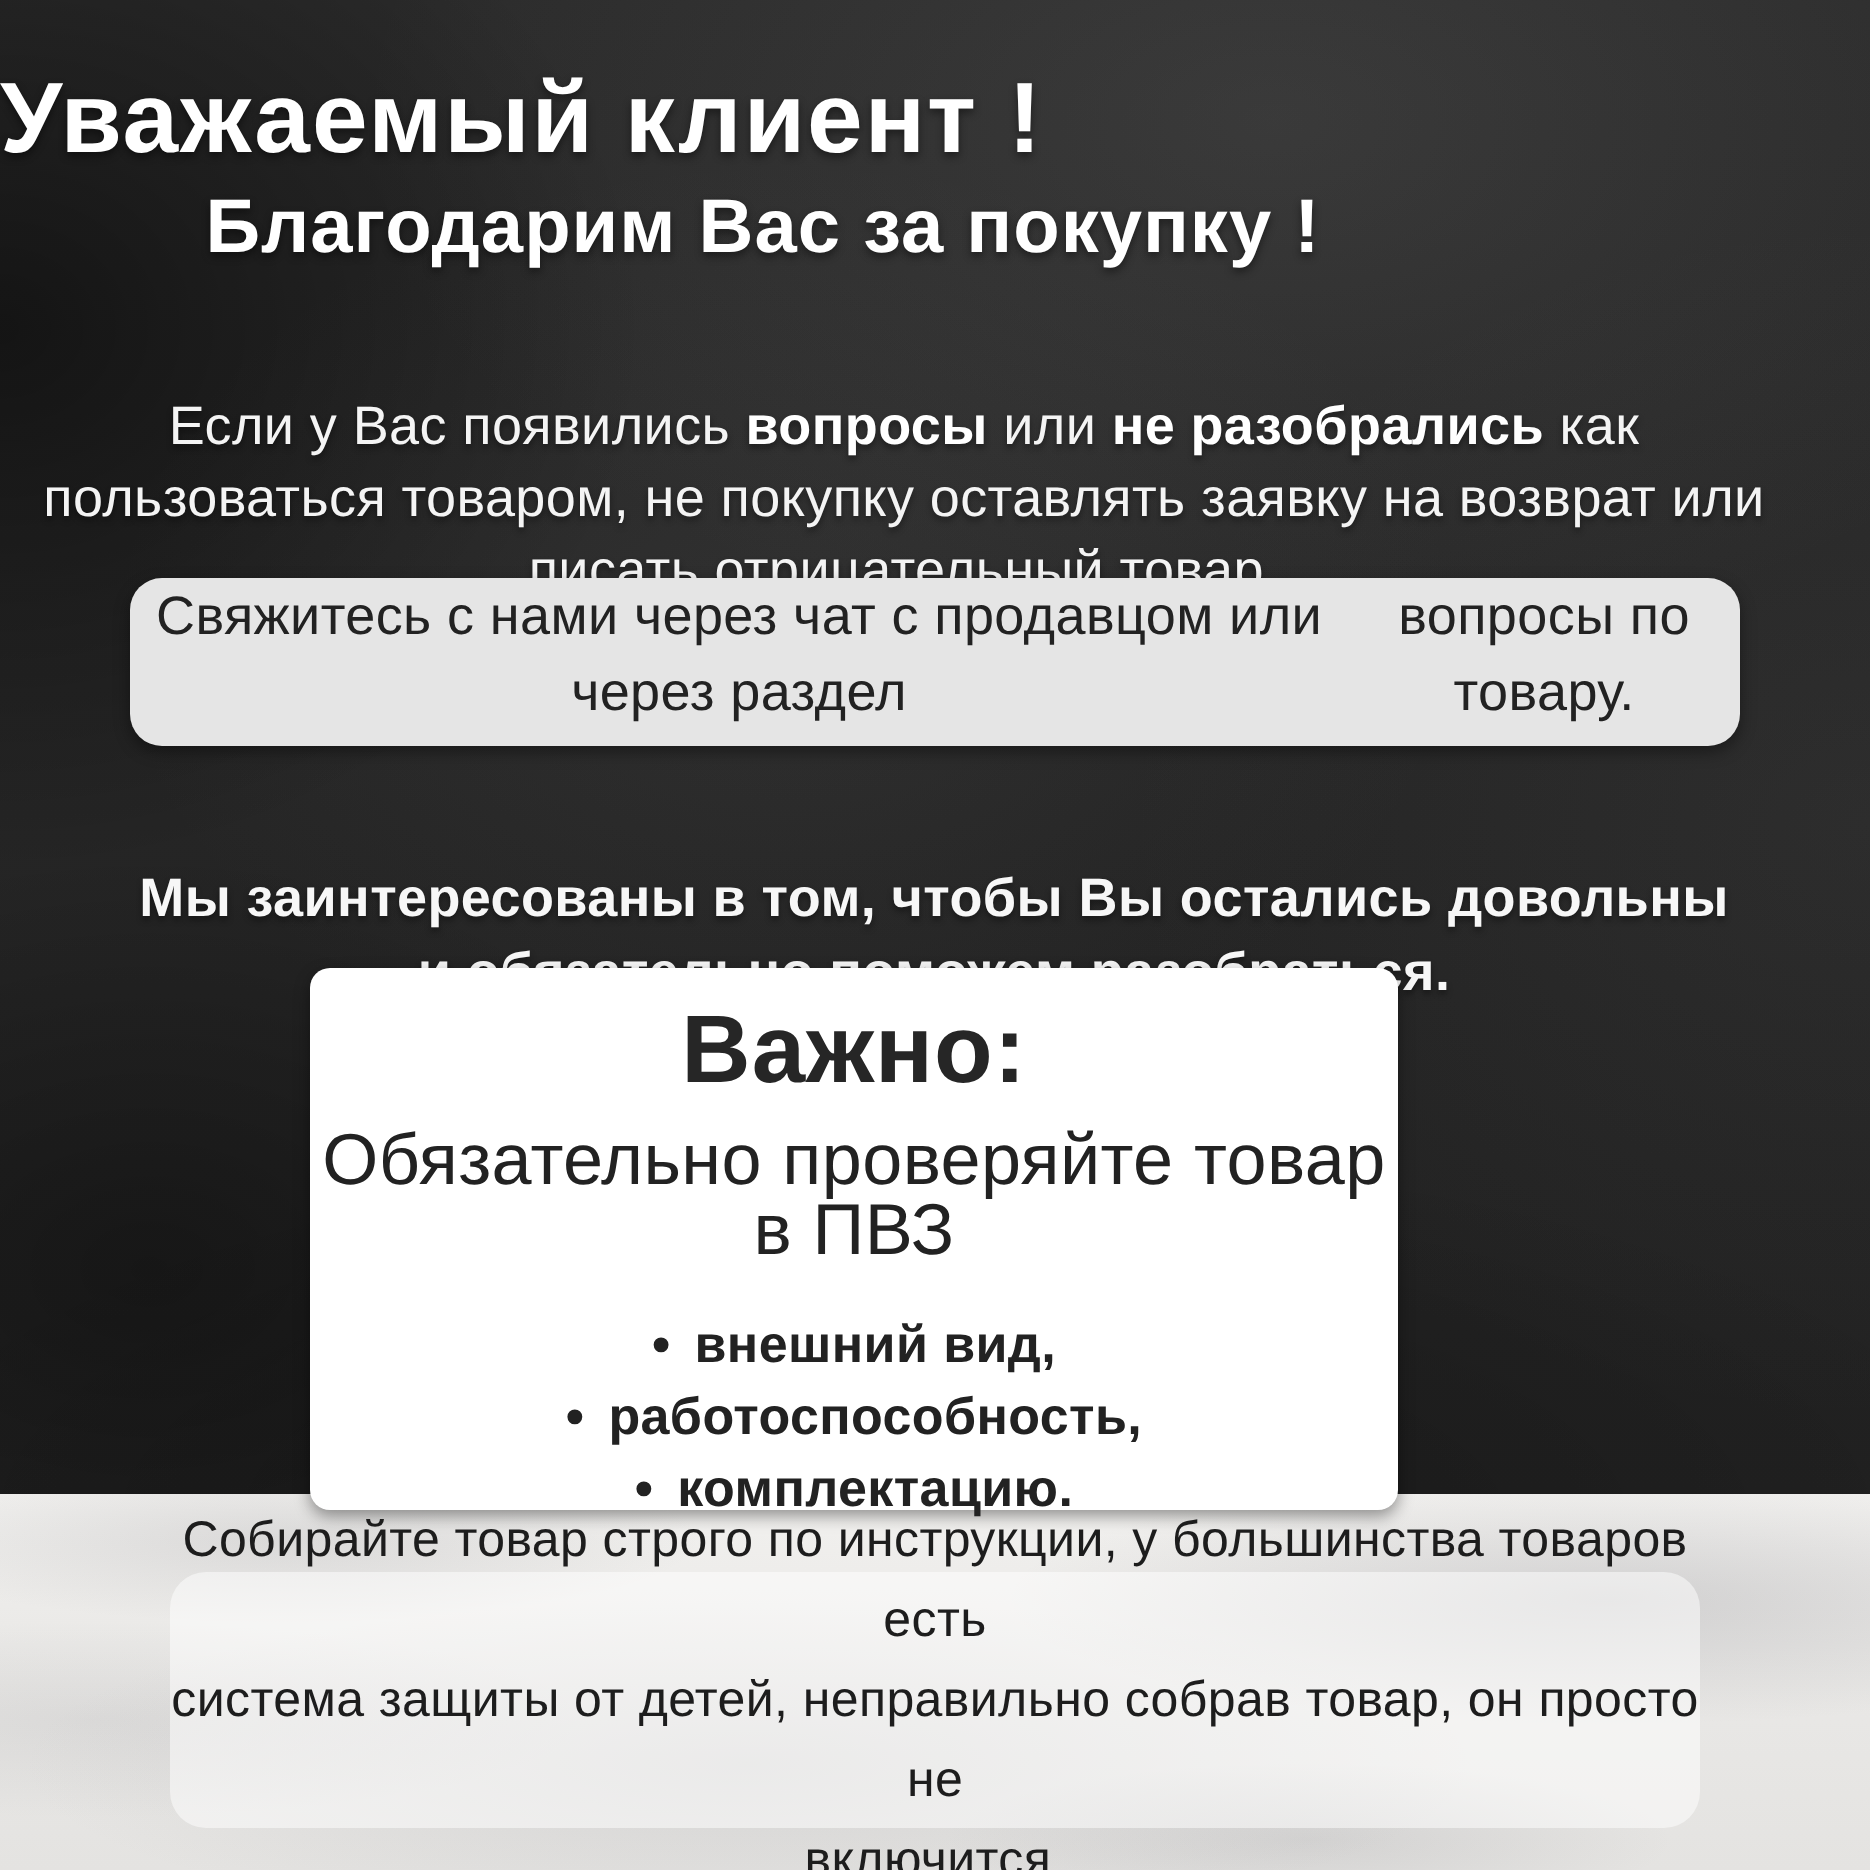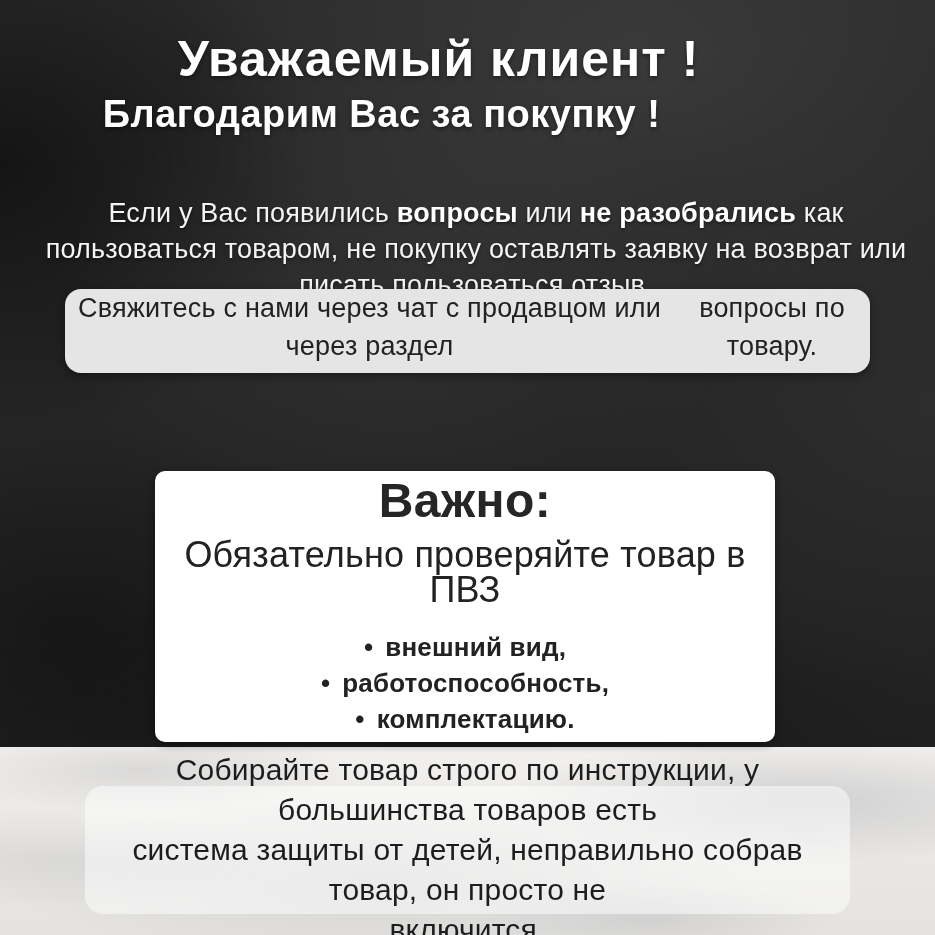--- a/index.html
+++ b/index.html
@@ -42,42 +42,41 @@
       radial-gradient(ellipse 350px 70px  at 5% 60%,  rgba(135,135,140,0.14), transparent 70%),
       linear-gradient(180deg, #f2f1ef 0%, #eae9e7 40%, #e4e3e1 100%);
   }
 
   
   .page-title {
     position: absolute;
     left: 0; top: 30px;
     width: 877px;
     margin: 0;
-    text-align: center;
     color: #ffffff;
     font-size: 50px;
     font-weight: 700;
     letter-spacing: 1px;
     text-shadow: 0 2px 4px rgba(0,0,0,0.45);
   }
   .page-subtitle {
     position: absolute;
     left: 0; top: 93px;
     width: 763px;
     margin: 0;
     text-align: center;
     color: #ffffff;
     font-size: 38px;
     font-weight: 700;
     letter-spacing: 0.5px;
     text-shadow: 0 2px 4px rgba(0,0,0,0.45);
   }
   .intro-paragraph {
     position: absolute;
-    left: 36px; top: 168px;
+    left: 12px; top: 168px;
     width: 880px;
     text-align: center;
     color: #f4f4f4;
     font-size: 27px;
     font-weight: 500;
     line-height: 36px;
     letter-spacing: 0.2px;
     text-shadow: 0 2px 3px rgba(0,0,0,0.4);
   }
   .intro-paragraph .b { font-weight: 700; color: #ffffff; }
@@ -107,29 +106,29 @@
     justify-content: center;
     text-align: center;
     color: #222222;
     font-size: 27px;
     font-weight: 400;
     line-height: 38px;
     letter-spacing: 0.2px;
   }
   .important-card {
     position: absolute;
-    left: 155px; top: 471px;
-    width: 620px; height: 271px;
+    left: 155px; top: 484px;
+    width: 544px; height: 271px;
     background: #ffffff;
     border-radius: 10px;
     box-shadow: 0 3px 8px rgba(0,0,0,0.40);
     text-align: center;
     color: #262626;
     box-sizing: border-box;
-    padding-top: 2px;
+    padding-top: 14px;
   }
   .important-title {
     margin: 0;
     font-size: 48px;
     font-weight: 700;
     line-height: 56px;
     letter-spacing: 0.5px;
     color: #262626;
   }
   .important-subtitle {
@@ -159,49 +158,49 @@
     position: absolute;
     left: 85px; top: 786px;
     width: 765px; height: 128px;
     background: rgba(255,255,255,0.50);
     border-radius: 18px;
     display: flex;
     flex-direction: column;
     justify-content: center;
     text-align: center;
     color: #1d1d1d;
-    font-size: 30px;
+    font-size: 25px;
     font-weight: 500;
     line-height: 40px;
     letter-spacing: 0.2px;
   }
 </style>
 </head>
 <body>
 
 <main class="poster">
 
   <div class="dark-section"></div>
   <div class="marble-section"></div>
 
   <h1 class="page-title">Уважаемый клиент !</h1>
   <h2 class="page-subtitle">Благодарим Вас за покупку !</h2>
 
   <p class="intro-paragraph"><span><span>Если у Вас появились </span><span class="b">вопросы</span><span> или </span><span class="b">не разобрались</span><span> как</span></span><br>
     <span>пользоваться товаром, не покупку оставлять заявку на возврат или</span><br>
-    <span>писать пользоваться отзыв.</span>
+    <span>писать отрицательный товар.</span>
   </p>
 
   <div class="contact-card">
     <div>Свяжитесь с нами через чат с продавцом или через раздел</div>
     <div>вопросы по товару.</div>
   </div>
 
   <p class="reassurance-paragraph">
-    <br>
+    <span>Мы заинтересованы в том, чтобы Вы остались довольны</span><br>
     <span>и обязательно поможем разобраться.</span>
   </p>
 
   <div class="important-card">
     <h3 class="important-title">Важно:</h3>
     <p class="important-subtitle">
       <span>Обязательно проверяйте товар в ПВЗ</span><br>
     </p>
     <ul class="bullet-list">
       <li><span class="marker">•</span><span>внешний вид,</span></li>

